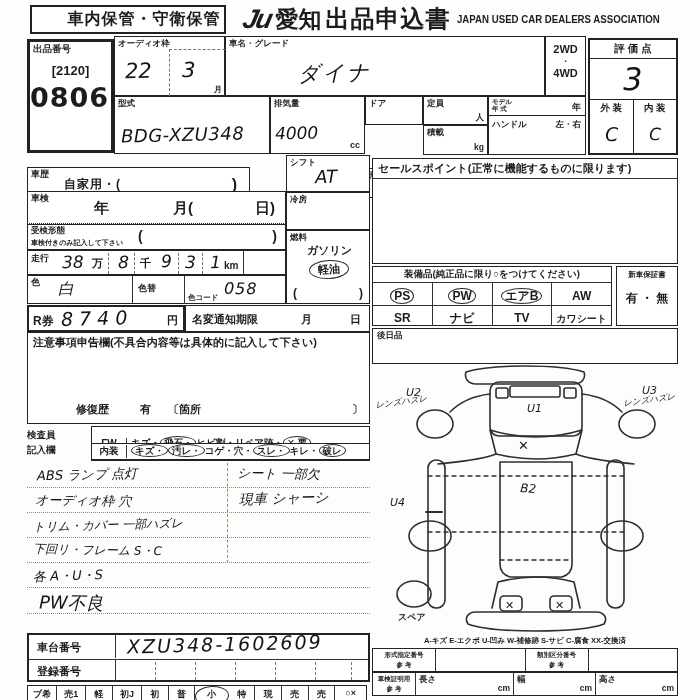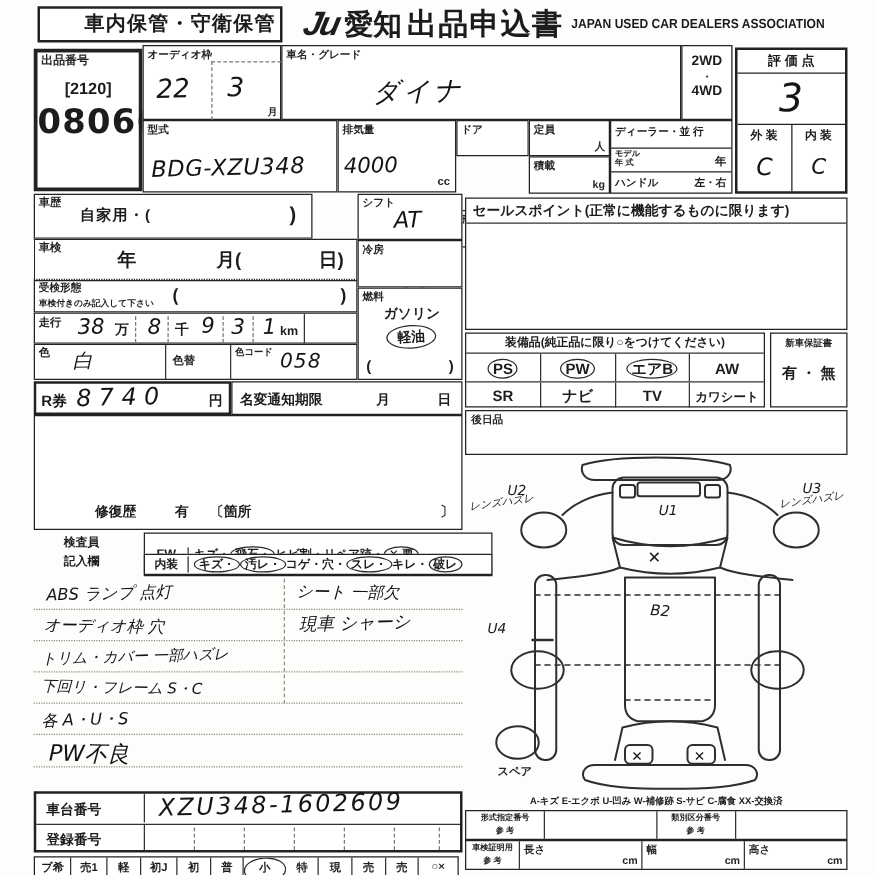--- a/index.html
+++ b/index.html
@@ -95,35 +95,34 @@
     <span class="lbl" style="position:absolute;right:3px;bottom:2px;">人</span>
   </div>
   <div class="abs box" style="left:365px;top:125px;width:36px;height:30px;margin-top:43px;">
     <div class="lbl" style="margin:2px 0 0 3px;">形状</div>
   </div>
   <div class="abs box" style="left:423px;top:125px;width:65px;height:30px;">
     <div class="lbl" style="margin:2px 0 0 3px;">積載</div>
     <span class="lbl" style="position:absolute;right:3px;bottom:2px;">kg</span>
   </div>
   <div class="abs box" style="left:488px;top:96px;width:98px;height:59px;">
-    <div style="height:18px;border-bottom:1.2px solid #222;font-size:8.5px;font-weight:bold;padding:3px 3px 0 3px;">ディーラー・並 行</div>
     <div style="height:18px;border-bottom:1.2px solid #222;position:relative;">
       <div style="position:absolute;left:3px;top:1px;font-size:6.5px;font-weight:bold;line-height:1.15;">
         <div>モデル</div>
         <div>年 式</div>
       </div>
       <span style="position:absolute;right:4px;top:4px;font-size:9px;font-weight:bold;">年</span>
     </div>
     <div style="height:17px;position:relative;">
       <span style="position:absolute;left:3px;top:3px;font-size:8.5px;font-weight:bold;">ハンドル</span>
       <span style="position:absolute;right:4px;top:3px;font-size:8.5px;font-weight:bold;">左・右</span>
     </div>
   </div>
 
-  <div class="abs box" style="left:27px;top:155px;width:223px;height:36px;text-align:right;">
+  <div class="abs box" style="left:27px;top:167px;width:223px;height:36px;text-align:right;">
     <span class="lbl" style="position:absolute;left:3px;top:2px;font-size:9px;">車歴</span>
     <span style="position:absolute;left:36px;top:8px;font-size:12px;font-weight:bold;letter-spacing:1px;">自家用・(</span>
     <span style="position:absolute;right:12px;top:8px;font-size:16px;font-weight:bold;">)</span>
   </div>
   <div class="abs box" style="left:27px;top:191px;width:259px;height:33px;border-bottom-style:dotted;">
     <span class="lbl" style="position:absolute;left:3px;top:2px;font-size:9px;">車検</span>
     <span style="position:absolute;left:66px;top:7px;font-size:15px;font-weight:bold;">年</span>
     <span style="position:absolute;left:145px;top:7px;font-size:15px;font-weight:bold;">月(</span>
     <span style="position:absolute;right:10px;top:7px;font-size:15px;font-weight:bold;">日)</span>
   </div>
@@ -148,21 +147,21 @@
     <span class="hw" style="position:absolute;left:182px;top:1px;font-size:17px;">1</span>
     <span style="position:absolute;left:196px;top:9px;font-size:10px;font-weight:bold;">km</span>
     <span class="abs" style="left:215px;top:0;height:25px;border-left:1.2px solid #333;"></span>
   </div>
   <div class="abs box" style="left:27px;top:275px;width:259px;height:29px;">
     <span class="lbl" style="position:absolute;left:3px;top:2px;font-size:9px;">色</span>
     <span class="hw" style="position:absolute;left:30px;top:3px;font-size:16px;">白</span>
     <span class="abs cellline" style="left:104px;top:0;height:28px;"></span>
     <span class="lbl" style="position:absolute;left:110px;top:8px;font-size:9px;">色替</span>
     <span class="abs cellline" style="left:156px;top:0;height:28px;"></span>
-    <span class="lbl" style="position:absolute;left:160px;top:2px;font-size:7.5px;">色コード</span>
+    <span class="lbl" style="position:absolute;left:160px;top:18px;font-size:7.5px;">色コード</span>
     <span class="hw2" style="position:absolute;left:196px;top:3px;font-size:16px;letter-spacing:1px;">058</span>
   </div>
 
   <div class="abs box" style="left:286px;top:155px;width:84px;height:37px;">
     <span class="lbl" style="position:absolute;left:3px;top:2px;">シフト</span>
     <span class="hw" style="position:absolute;left:28px;top:10px;font-size:18px;">AT</span>
   </div>
   <div class="abs box" style="left:286px;top:192px;width:84px;height:38px;">
     <span class="lbl" style="position:absolute;left:3px;top:2px;">冷房</span>
     <span class="hw2" style="position:absolute;left:30px;top:11px;font-size:18px;margin-top:23px;">AC</span>
@@ -180,27 +179,28 @@
     <span class="hw" style="position:absolute;left:32px;top:0px;font-size:19px;letter-spacing:6px;">8740</span>
     <span style="position:absolute;right:5px;top:6px;font-size:11px;font-weight:bold;">円</span>
   </div>
   <div class="abs box" style="left:185px;top:305px;width:185px;height:27px;">
     <span style="position:absolute;left:6px;top:6px;font-size:11px;font-weight:bold;">名変通知期限</span>
     <span style="position:absolute;left:115px;top:6px;font-size:11px;font-weight:bold;">月</span>
     <span style="position:absolute;right:8px;top:6px;font-size:11px;font-weight:bold;">日</span>
   </div>
 
   <div class="abs box" style="left:27px;top:332px;width:343px;height:92px;">
+    <div style="font-size:11px;font-weight:bold;margin:2px 0 0 5px;">注意事項申告欄(不具合内容等は具体的に記入して下さい)</div>
     <span style="position:absolute;left:48px;bottom:6px;font-size:11px;font-weight:bold;">修復歴</span>
     <span style="position:absolute;left:112px;bottom:6px;font-size:11px;font-weight:bold;">有</span>
     <span style="position:absolute;left:140px;bottom:6px;font-size:11px;font-weight:bold;">〔箇所</span>
     <span style="position:absolute;right:6px;bottom:6px;font-size:11px;font-weight:bold;">〕</span>
   </div>
 
-  <div class="abs" style="left:27px;top:426px;width:343px;height:34px;margin-left:24px;">
+  <div class="abs" style="left:27px;top:426px;width:343px;height:34px;">
     <div style="position:absolute;left:0;top:0;width:64px;font-size:9.5px;font-weight:bold;line-height:1.6;padding-top:1px;">
       <div>検査員</div>
       <div>記入欄</div>
     </div>
     <div class="abs box" style="left:64px;top:0;width:279px;height:35px;display:flex;align-items:center;">
       <span style="width:34px;text-align:center;font-size:10px;font-weight:bold;border-right:1.2px solid #333;">FW</span>
       <span class="sep-list" style="padding-left:4px;font-size:9.5px;font-weight:bold;white-space:nowrap;">
         <span class="itm">キズ</span><span class="itm circled">飛石</span><span class="itm">ヒビ割</span><span class="itm">リペア跡</span><span class="itm circled">✕ 要</span>
       </span>
     </div>

